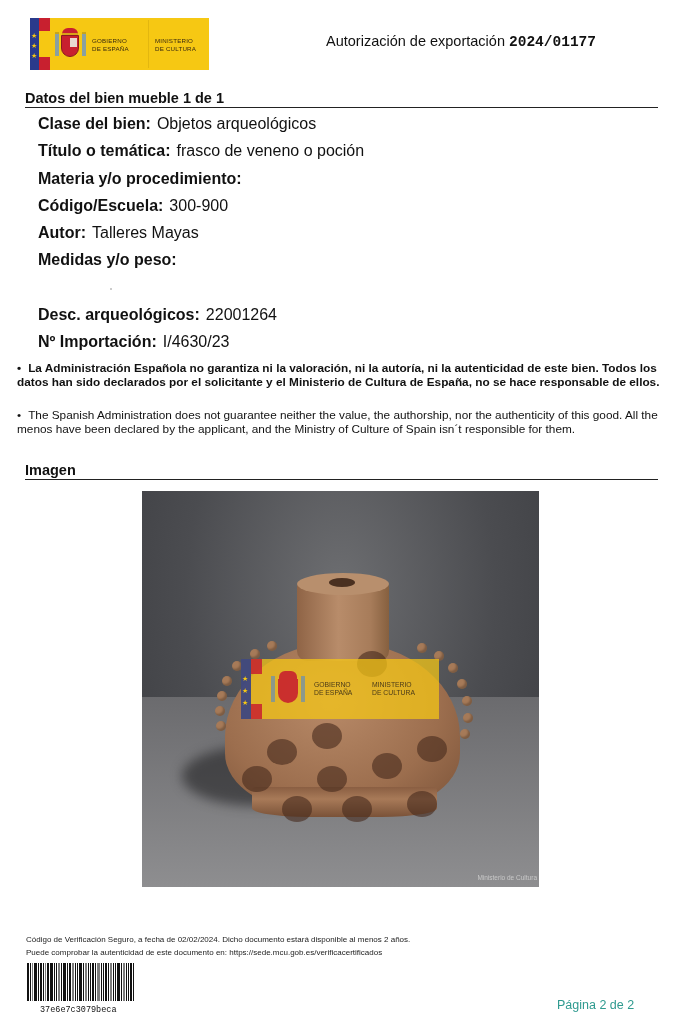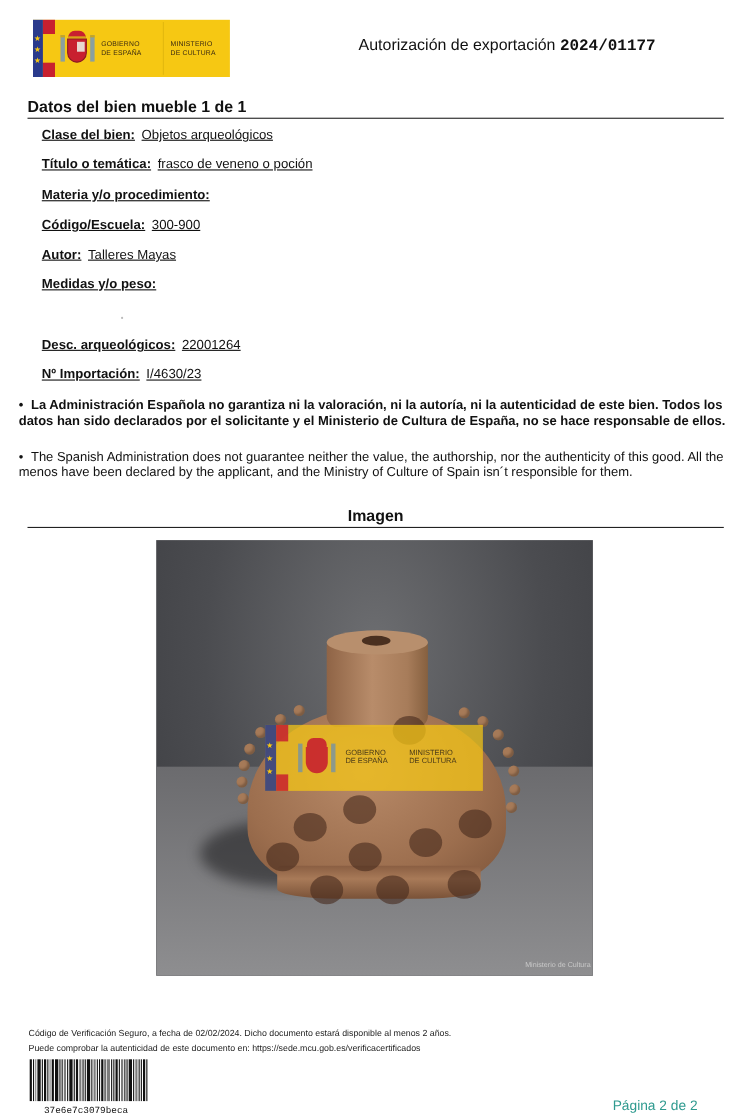--- a/index.html
+++ b/index.html
@@ -22,23 +22,23 @@
     .logo .txt { font-size: 6.2px; line-height: 7.5px; color: #3a2a10; letter-spacing: 0.2px; padding-top: 19px; }
     .logo .txt.gob { width: 50px; }
     .logo .sep { width: 1px; background: #e3b70f; margin: 2px 6px; }
 
     .doc-title { position: absolute; left: 326px; top: 33px; font-size: 14.5px; color: #111; white-space: nowrap; }
     .doc-title b { font-weight: 700; font-family: Liberation Mono, monospace; }
 
     
     .section-head { position: absolute; left: 25px; width: 633px; font-size: 14.5px; font-weight: 700; border-bottom: 1.5px solid #222; padding-bottom: 1px; }
     #sec1 { top: 90px; }
-    #sec2 { top: 462px; text-align: center; }
-
-    .field { position: absolute; left: 38px; font-size: 12px; white-space: nowrap; text-decoration: underline; }
+    #sec2 { top: 462px; }
+
+    .field { position: absolute; left: 38px; font-size: 16px; white-space: nowrap; }
     .field .lbl { font-weight: 700; margin-right: 6px; }
 
     .dot-smudge { position: absolute; left: 110px; top: 288px; width: 2px; height: 2px; background: #bbb; border-radius: 1px; }
 
     .disclaimer { position: absolute; left: 17px; width: 650px; font-size: 11.8px; line-height: 14.2px; }
     .disclaimer.bold { font-weight: 700; top: 361px; }
     .disclaimer.norm { top: 408px; }
     .disclaimer .bullet { margin-right: 7px; }
 
     

